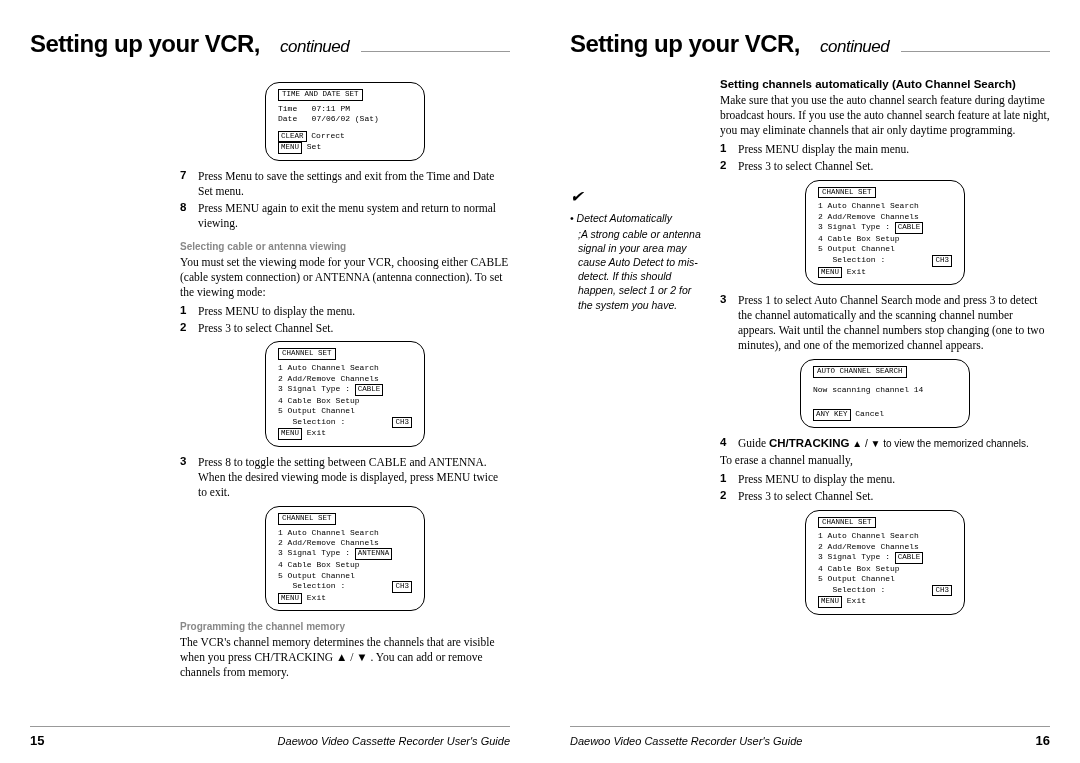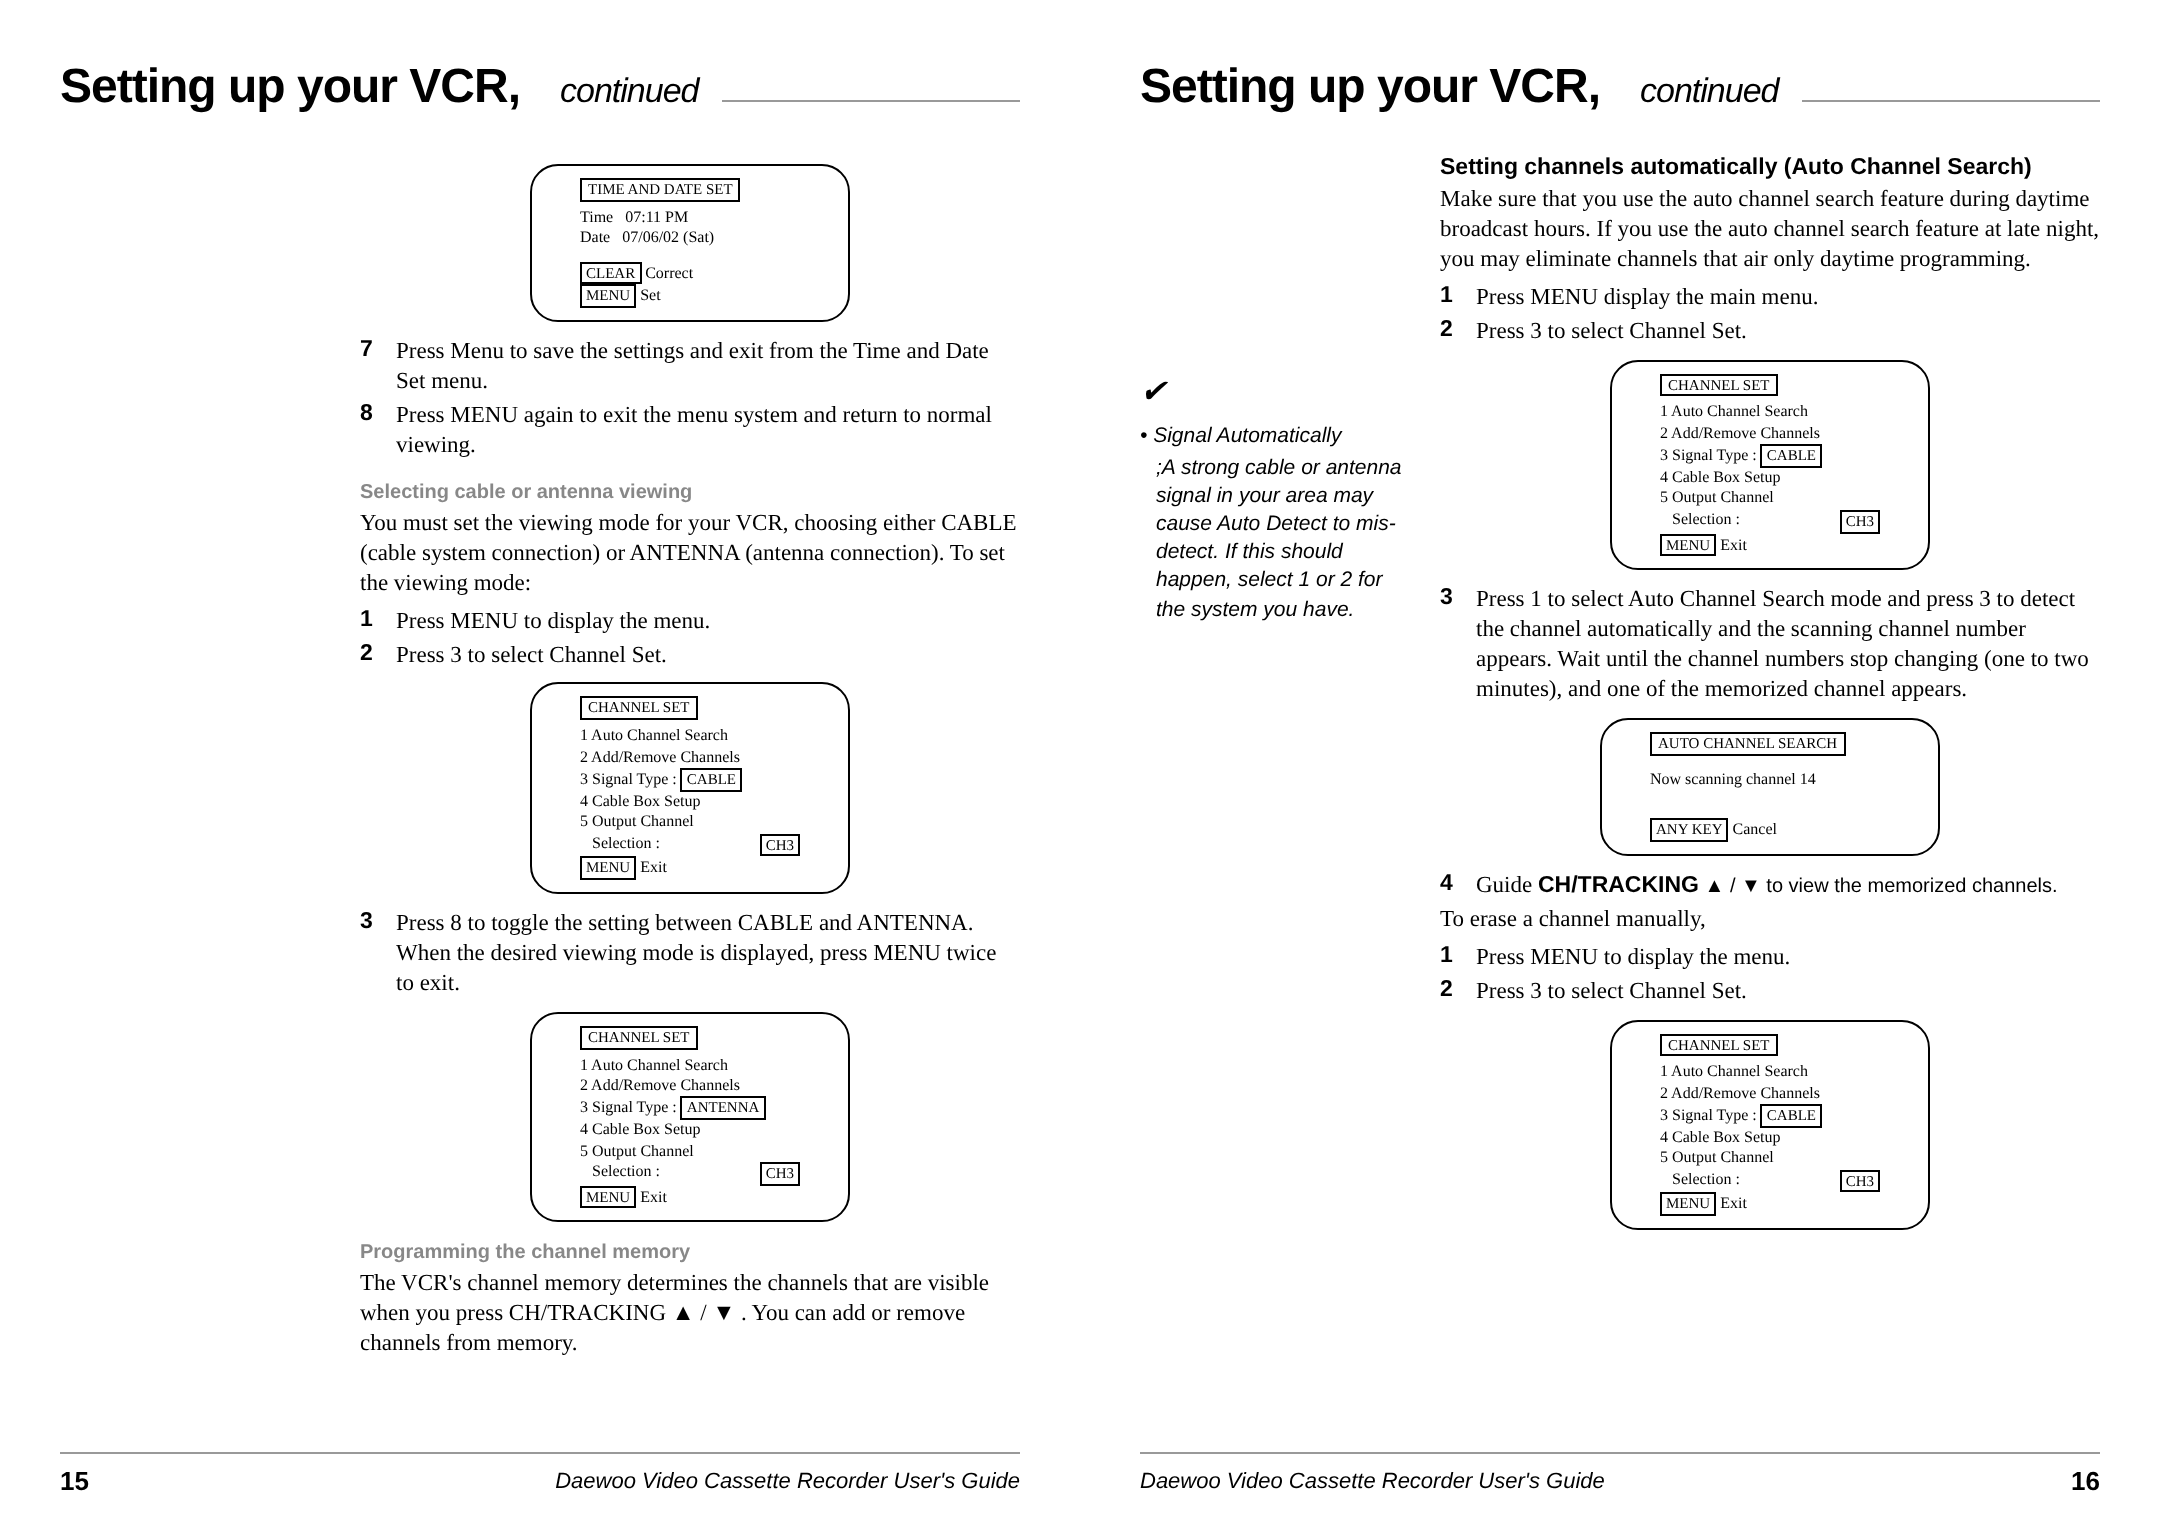--- a/index.html
+++ b/index.html
@@ -74,22 +74,22 @@
     font-size: 11.5px;
     margin: 2px 0 3px 0;
   }
   p { margin-bottom: 4px; line-height: 1.3; }
   .step { display: flex; margin: 2px 0; }
   .step .num { font-family: Arial, sans-serif; font-weight: bold; width: 18px; flex-shrink: 0; }
   .step .txt { flex: 1; line-height: 1.3; }
   .osd {
     border: 1.5px solid #000;
     border-radius: 14px;
-    padding: 6px 24px;
-    font-family: Liberation Serif, serif;
+    padding: 6px 12px;
+    font-family: Liberation Mono, monospace;
     font-size: 8px;
     line-height: 1.3;
     width: 160px;
     margin: 6px auto 8px auto;
   }
   .osd .ttl { border: 1px solid #000; display: inline-block; padding: 0 3px; font-size: 7.5px; margin-bottom: 3px; }
   .osd-line { white-space: pre; }
   .boxed { border: 1px solid #000; padding: 0 2px; display: inline-block; font-size: 7.5px; }
   .osd-wide { width: 170px; }
   .arrows { font-family: Arial, sans-serif; font-size: 10px; }
@@ -190,21 +190,21 @@
     <span class="cont">continued</span>
     <span class="rule"></span>
   </div>
 
   <div class="content">
     <div class="body-area">
       <div class="sidebar">
         <div style="height:110px"></div>
         <div class="check">✔</div>
         <ul>
-          <li>• <span>Signal Automatically</span></li>
+          <li>• <span>Detect Automatically</span></li>
           <li style="padding-left:8px">;A strong cable or antenna signal in your area may cause Auto Detect to mis-detect. If this should happen, select 1 or 2 for the system you have.</li>
         </ul>
       </div>
       <div class="main-col">
         <div class="sub-h2">Setting channels automatically (Auto Channel Search)</div>
         <p>Make sure that you use the auto channel search feature during daytime broadcast hours. If you use the auto channel search feature at late night, you may eliminate channels that air only daytime programming.</p>
         <div class="step">
             <span class="num">1</span>
             <span class="txt">Press MENU display the main menu.</span>
           </div>

